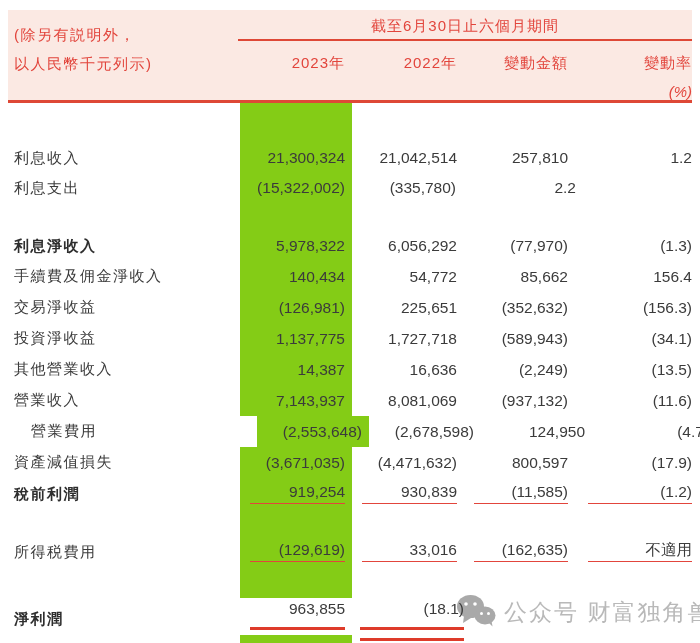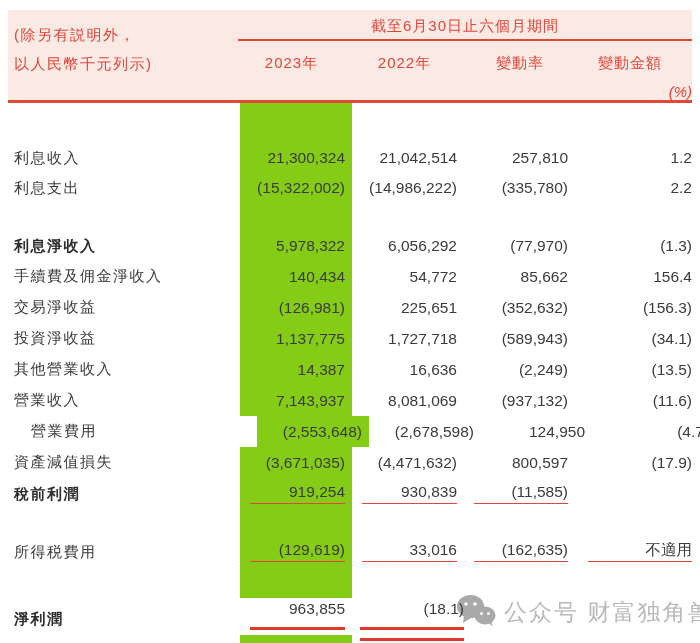--- a/index.html
+++ b/index.html
@@ -20,21 +20,21 @@
     z-index:2;
   }
   .hdr .note1{position:absolute;left:6px;top:16px;letter-spacing:1.5px;}
   .hdr .note2{position:absolute;left:6px;top:45px;letter-spacing:1.5px;}
   .hdr .span-title{position:absolute;left:230px;top:7px;width:454px;text-align:center;letter-spacing:1px;}
   .hdr .span-line{position:absolute;left:230px;top:29px;width:454px;height:2px;background:#de4836;}
   .hdr .colrow{
     position:absolute;left:230px;top:44px;width:454px;
     display:grid;grid-template-columns:114px 112px 112px 116px;
   }
-  .hdr .colrow .c{text-align:center;letter-spacing:1px;}
+  .hdr .colrow .c{text-align:right;letter-spacing:1px;}
   .hdr .colrow .c1{padding-right:7px;}
   .hdr .colrow .c2{padding-right:7px;}
   .hdr .colrow .c3{padding-right:8px;}
   .hdr .pct{position:absolute;right:0;top:73px;font-style:italic;}
   
   .tbl{position:absolute;left:8px;top:103px;width:684px;z-index:2;}
   .row{display:grid;grid-template-columns:232px 112px 112px 112px 116px;}
   .cell{font-size:15.5px;color:#3b3b3b;text-align:right;}
   .lblcell{text-align:left;padding-left:6px;letter-spacing:1.5px;font-size:15px;
            display:flex;align-items:center;}
@@ -79,22 +79,22 @@
   </div>
 
   <div class="hdr">
     <div class="note1">(除另有説明外，</div>
     <div class="note2">以人民幣千元列示)</div>
     <div class="span-title">截至6月30日止六個月期間</div>
     <div class="span-line"></div>
     <div class="colrow">
       <div class="c c1">2023年</div>
       <div class="c c2">2022年</div>
+      <div class="c c3">變動金額</div>
       <div class="c c4">變動率</div>
-      <div class="c c3">變動金額</div>
     </div>
     <div class="pct">(%)</div>
   </div>
 
   <div class="tbl" id="tbl">
       <div class="row" style="height: 40px;">
         <div></div>
         <div class="cell num1"></div>
         <div></div>
         <div></div>
@@ -113,23 +113,20 @@
         </div>
         <div class="cell ncell num4">
           <div class="vbox" style="line-height: 30px; height: 30px;">1.2</div>
         </div>
       </div>
       <div class="row" style="height: 30px;">
         <div class="cell lblcell">利息支出</div>
         <div class="cell ncell num1">
           <div class="vbox" style="line-height: 30px; height: 30px;">(15,322,002)</div>
         </div>
-        <div class="cell ncell num2">
-          <div class="vbox" style="line-height: 30px; height: 30px;">(14,986,222)</div>
-        </div>
         <div class="cell ncell num3">
           <div class="vbox" style="line-height: 30px; height: 30px;">(335,780)</div>
         </div>
         <div class="cell ncell num4">
           <div class="vbox" style="line-height: 30px; height: 30px;">2.2</div>
         </div>
       </div>
       <div class="row" style="height: 28px;">
         <div></div>
         <div class="cell num1"></div>
@@ -261,20 +258,23 @@
         <div class="cell lblcell">稅前利潤</div>
         <div class="cell ncell num1">
           <div class="ubox" style="width: 95px;">919,254</div>
         </div>
         <div class="cell ncell num2">
           <div class="ubox" style="width: 95px;">930,839</div>
         </div>
         <div class="cell ncell num3">
           <div class="ubox" style="width: 94px;">(11,585)</div>
         </div>
+        <div class="cell ncell num4">
+          <div class="ubox" style="width: 104px;">(1.2)</div>
+        </div>
       </div>
       <div class="row" style="height: 26px;">
         <div></div>
         <div class="cell num1"></div>
         <div></div>
         <div></div>
         <div></div>
       </div>
       <div class="row" style="height: 32px;">
         <div class="cell lblcell">所得税費用</div>

